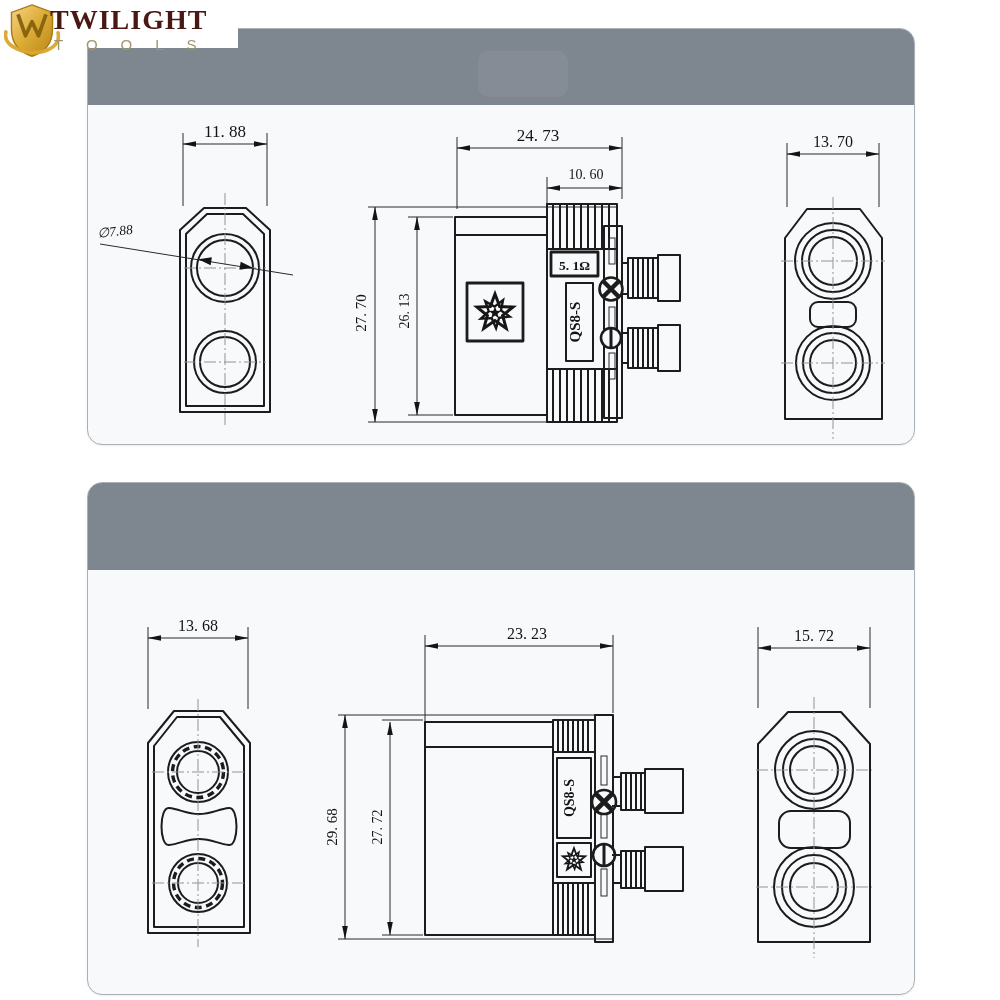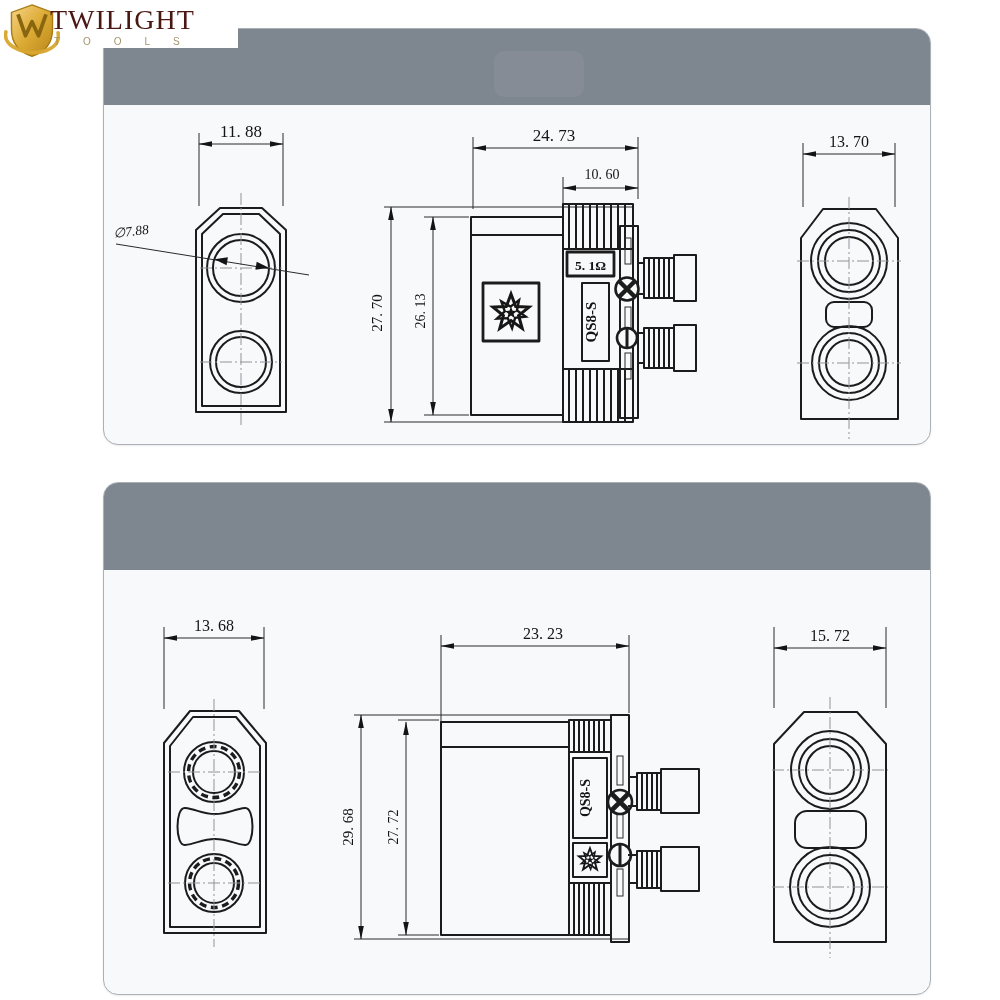--- a/index.html
+++ b/index.html
@@ -1,20 +1,20 @@
 <!DOCTYPE html>
 <html><head>
 <meta charset="utf-8">
 <style>
   html,body{margin:0;padding:0;background:#ffffff;}
   .page{position:relative;width:1000px;height:1000px;background:#ffffff;overflow:hidden;
         font-family:"Liberation Serif",serif;}
   .panel{position:absolute;left:87px;width:826px;background:#f8f9fb;
          border:1px solid #aab0b6;border-radius:15px;overflow:hidden;
-         box-shadow:0 1px 2px rgba(0,0,0,0.08);margin-left:16px;}
+         box-shadow:0 1px 2px rgba(0,0,0,0.08);}
   .panel-top{top:28px;height:415px;}
   .panel-bottom{top:482px;height:511px;}
   .panel-hdr{position:absolute;top:0;left:0;right:0;background:#7e868f;}
   .panel-top .panel-hdr{height:76px;}
   .panel-bottom .panel-hdr{height:87px;}
   .hdr-smudge{position:absolute;left:390px;top:22px;width:90px;height:46px;background:#8a929a;
               border-radius:10px;opacity:.55;}
   svg.drawing{position:absolute;left:0;top:0;}
   
   .ln{stroke:#1c1c1c;stroke-width:2;fill:none;stroke-linejoin:round;stroke-linecap:square;}
@@ -25,23 +25,23 @@
   .dim{font-family:"Liberation Serif",serif;fill:#141414;}
   .t17{font-size:17px;} .t16{font-size:16px;} .t15{font-size:15px;} .t14{font-size:14px;}
   .t13{font-size:13.5px;}
   .bold{font-weight:bold;}
   .mid{text-anchor:middle;}
   
   .logo{position:absolute;left:0;top:0;width:270px;height:62px;}
   .logo-backdrop{position:absolute;left:0;top:0;width:238px;height:48px;background:#ffffff;}
   .logo-shield{position:absolute;left:4px;top:1px;}
   .brand{position:absolute;left:50px;top:4px;font-family:"Liberation Serif",serif;
-         font-weight:normal;font-size:28px;letter-spacing:1px;color:#4a1713;}
+         font-weight:bold;font-size:28px;letter-spacing:1px;color:#4a1713;}
   .tagline{position:absolute;left:54px;top:36px;font-family:"Liberation Sans",sans-serif;
-           font-size:10px;letter-spacing:23px;color:#a3946a;}
+           font-size:15px;letter-spacing:23px;color:#a3946a;}
 </style>
 </head>
 <body>
 
 <div class="page">
 
   <section class="panel panel-top">
     <div class="panel-hdr">
       <div class="hdr-smudge"></div>
     </div>

